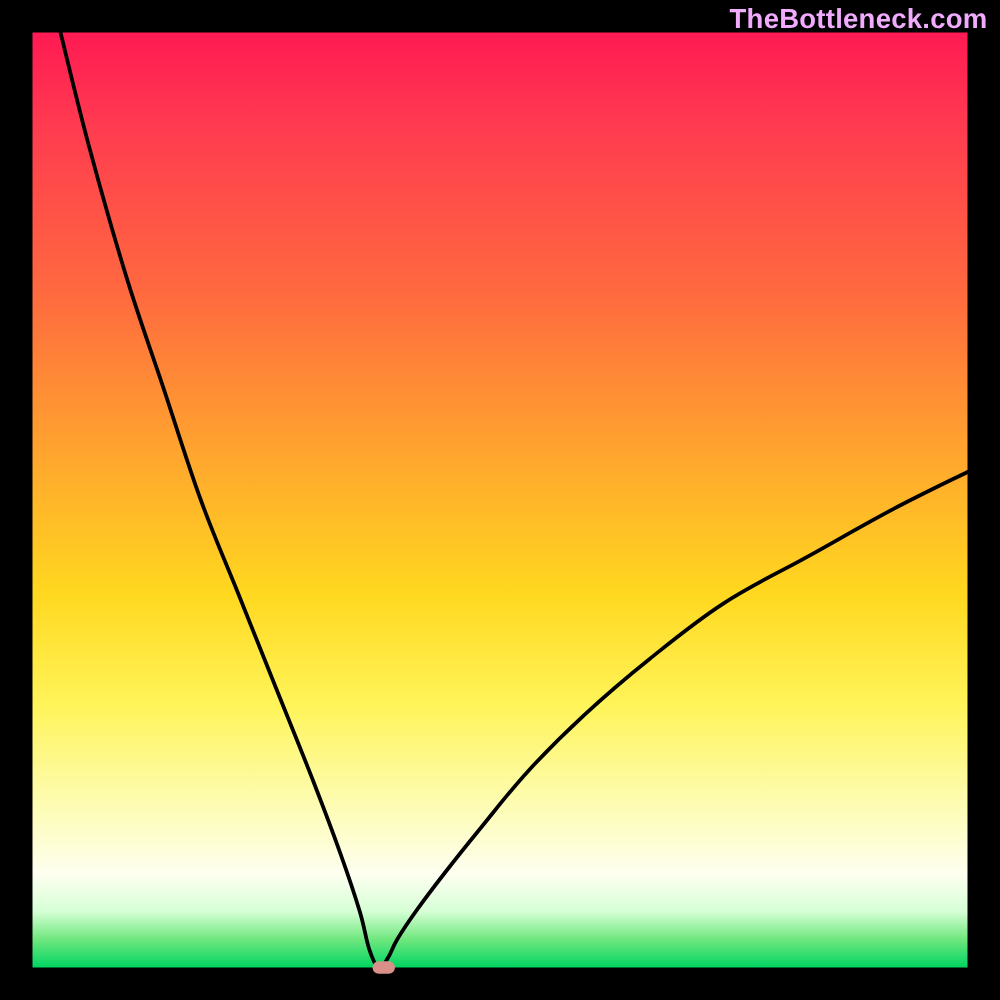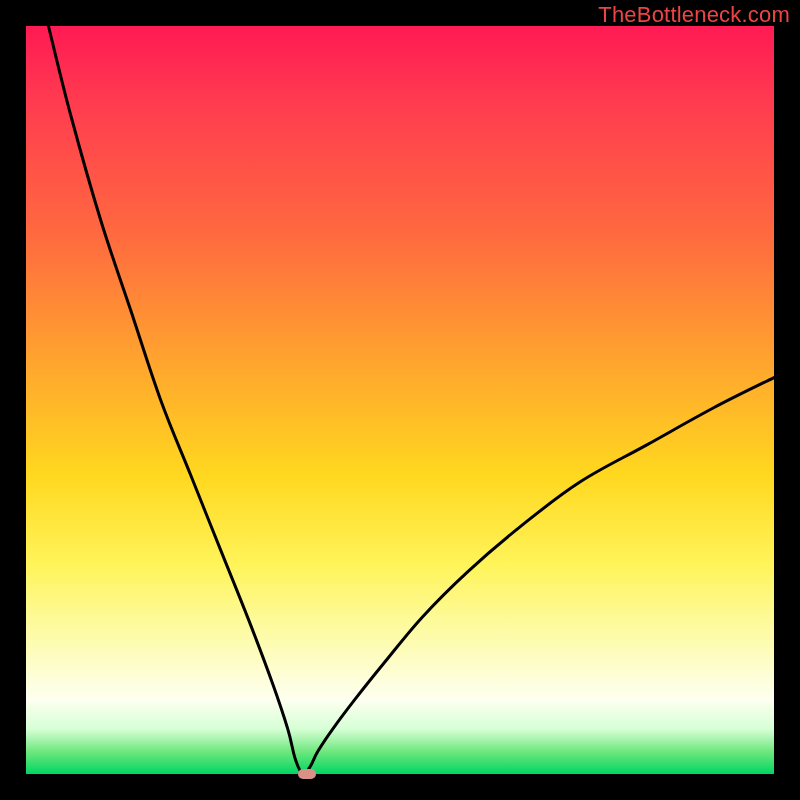--- a/index.html
+++ b/index.html
@@ -38,24 +38,24 @@
       #fefff0 90%,
       #d6ffd6 94%,
       #6fe77e 97%,
       #00d562 100%
     );
   }
   .watermark {
     position: absolute;
     top: 2px;
     right: 10px;
-    color: #ef4444;
+    color: #f0abfc;
     font-size: 22px;
     letter-spacing: 0.2px;
-    font-weight: 400;
+    font-weight: 700;
     user-select: none;
   }
   svg.curve {
     position: absolute;
     left: 0;
     top: 0;
     width: 748px;
     height: 748px;
     overflow: visible;
   }

